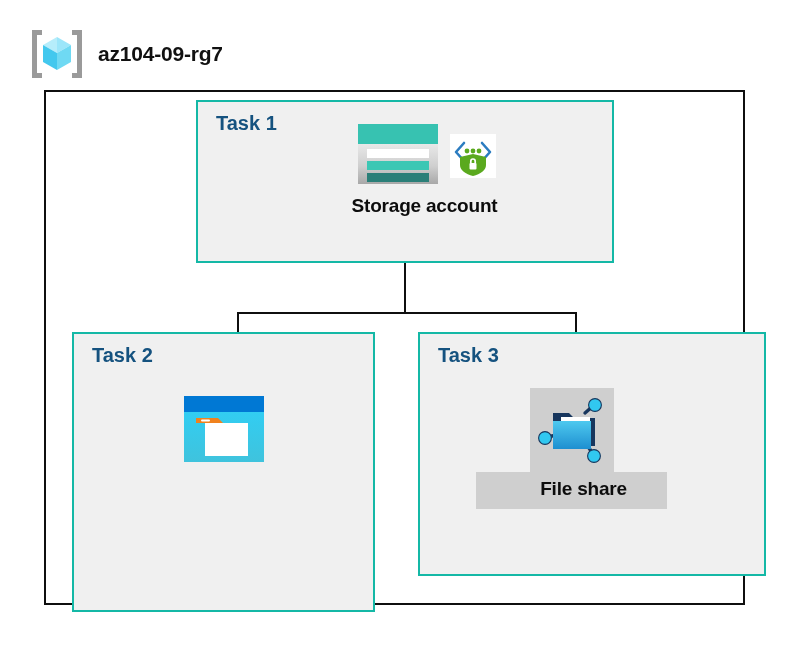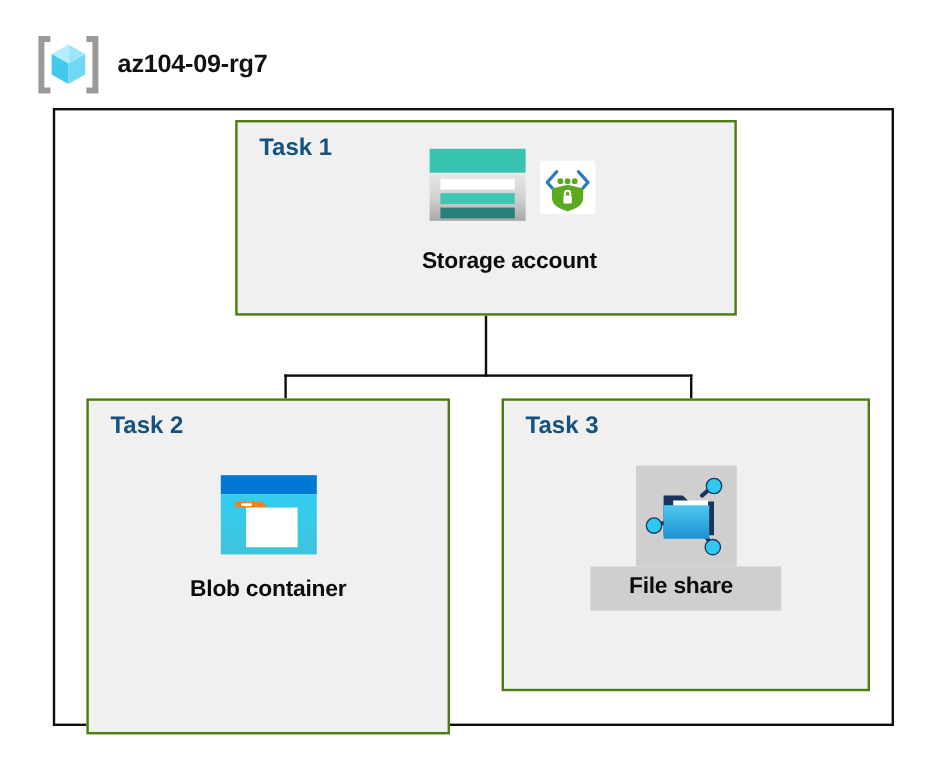--- a/index.html
+++ b/index.html
@@ -55,26 +55,26 @@
     height: 515px;
     background: #ffffff;
     border: 2px solid #0f0f0f;
     box-sizing: border-box;
   }
 
   
   .task-box {
     position: absolute;
     background: #f0f0f0;
-    border: 2px solid #4d7c0f;
+    border: 2px solid #14b8a6;
     box-sizing: border-box;
   }
   #task1-box { left: 196px; top: 100px; width: 418px; height: 163px; }
   #task2-box { left:  72px; top: 332px; width: 303px; height: 280px; }
-  #task3-box { left: 418px; top: 332px; width: 307px; height: 244px; }
+  #task3-box { left: 418px; top: 332px; width: 348px; height: 244px; }
 
   .task-label {
     position: absolute;
     left: 18px;
     top: 10px;
     font-size: 20px;
     font-weight: bold;
     color: #15527f;
     white-space: nowrap;
   }
@@ -93,21 +93,20 @@
     white-space: nowrap;
     letter-spacing: -0.2px;
     line-height: 1.1;
   }
 
   
   #storage-node {
     left: 196px;
     top: 122px;
     width: 457px;
-    gap: 12px;
   }
   .storage-row {
     display: flex;
     align-items: flex-start;
     justify-content: center;
     height: 68px;
   }
   .storage-icon { width: 88px; height: 64px; display: block; }
   .secure-badge {
     width: 46px; height: 44px; display: block;
@@ -135,21 +134,21 @@
     width: 84px;
     height: 84px;
     background: #cfcfcf;
     display: flex;
     align-items: center;
     justify-content: center;
   }
   .fileshare-icon { width: 74px; height: 74px; display: block; }
   .fs-caption-wrap {
     background: #cfcfcf;
-    padding: 7px 40px 9px 32px;
+    padding: 7px 40px 9px 64px;
     display: flex;
     align-items: center;
     justify-content: center;
   }
 
   
   .conn {
     position: absolute;
     background: #0f0f0f;
   }
@@ -251,21 +250,20 @@
 
       <rect x="4" y="2" width="80" height="16" fill="#0078d4"></rect>
 
       <rect x="4" y="18" width="80" height="50" fill="url(#blobBody)"></rect>
 
       <path d="M16 24 L38 24 L43 29 L16 29 Z" fill="#f0821e"></path>
       <rect x="21" y="25.4" width="9" height="2.2" rx="1.1" fill="#ffffff"></rect>
 
       <rect x="25" y="29" width="43" height="33" fill="#ffffff"></rect>
     </svg>
-    <div class="node-caption">Blob container</div>
   </div>
 
   <div class="task-box" id="task3-box">
     <div class="task-label">Task 3</div>
   </div>
 
   <div class="node" id="fileshare-node">
     <div class="fs-icon-wrap">
       <svg class="fileshare-icon" viewBox="0 0 74 74">
         <defs>

